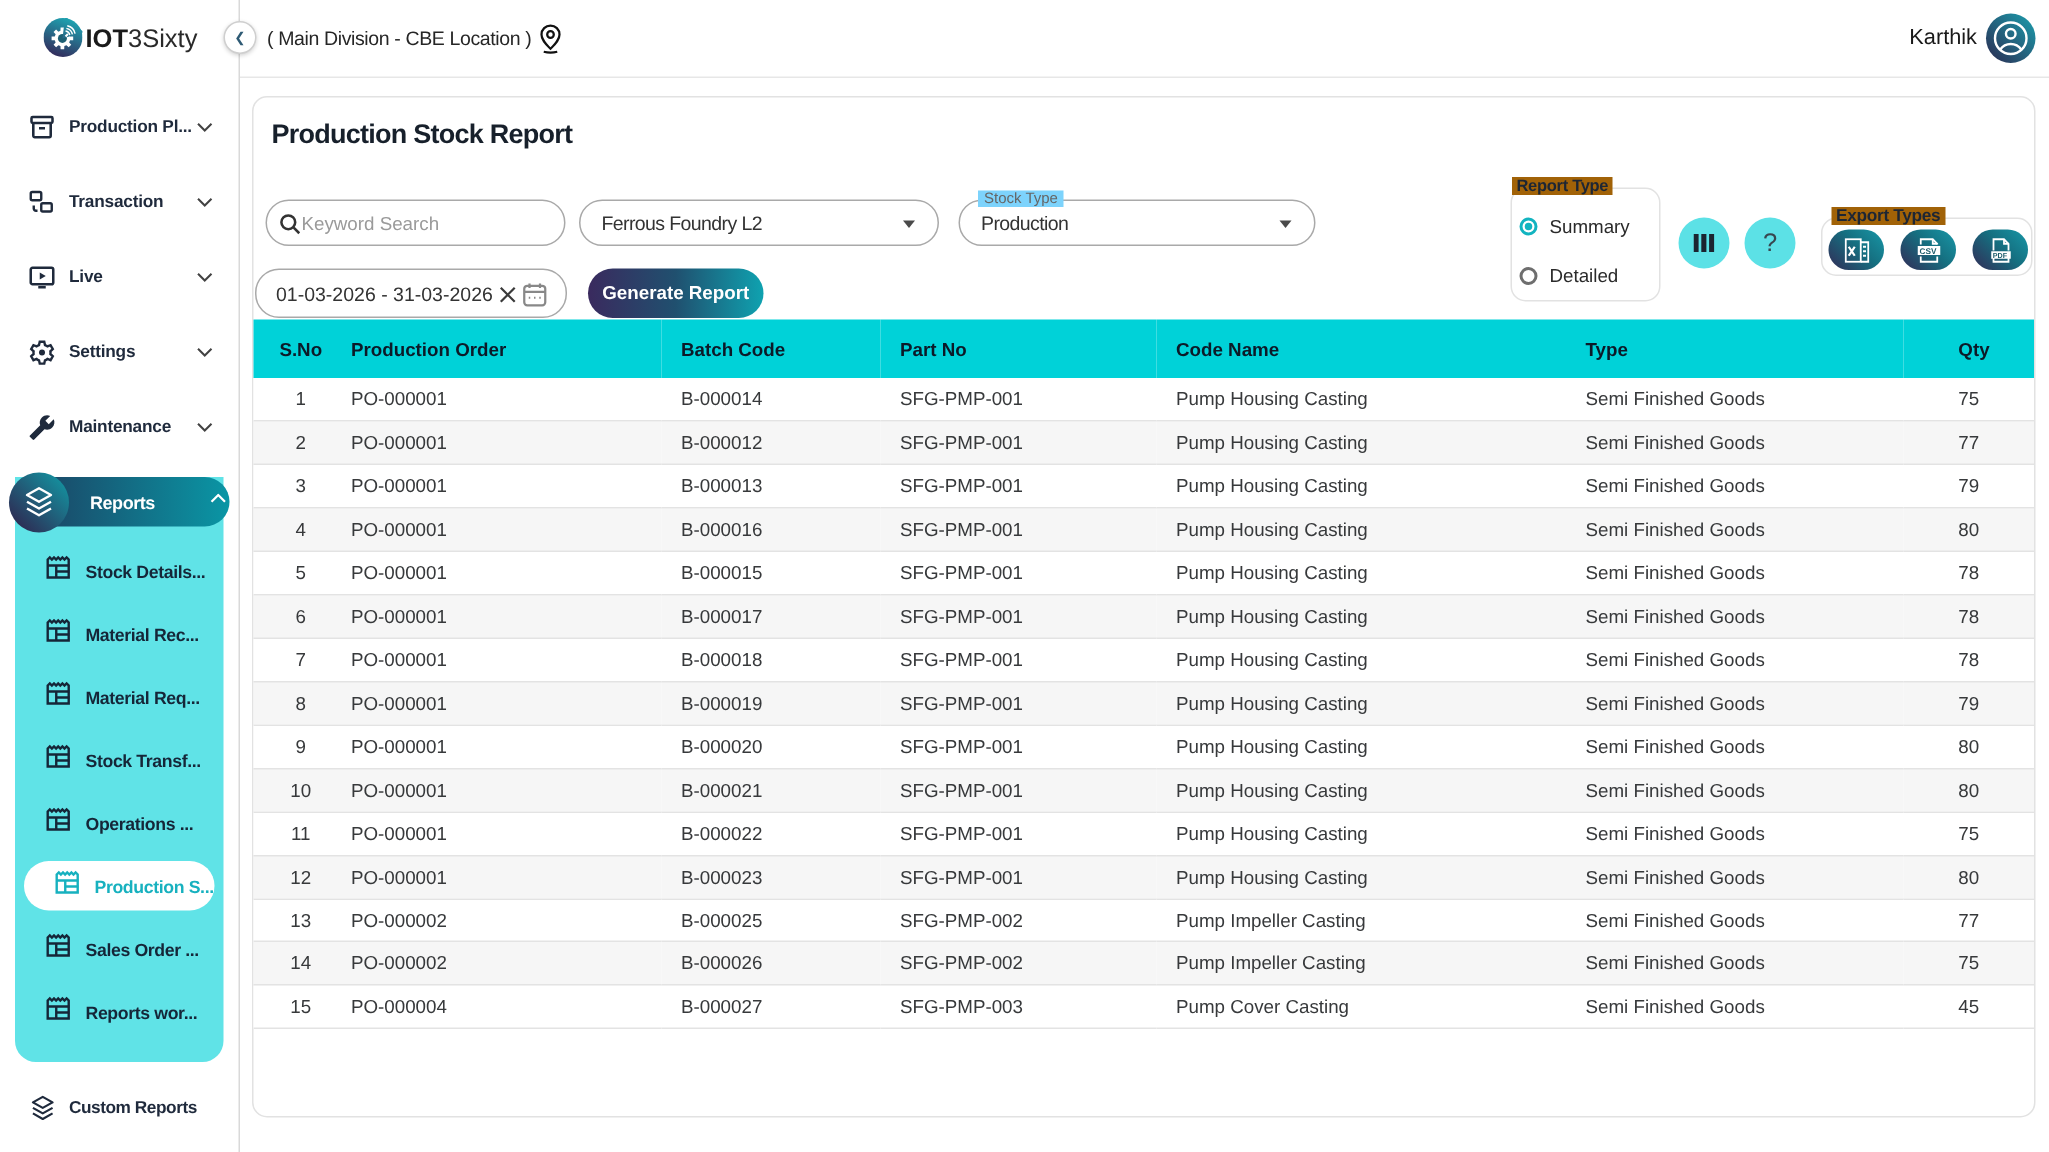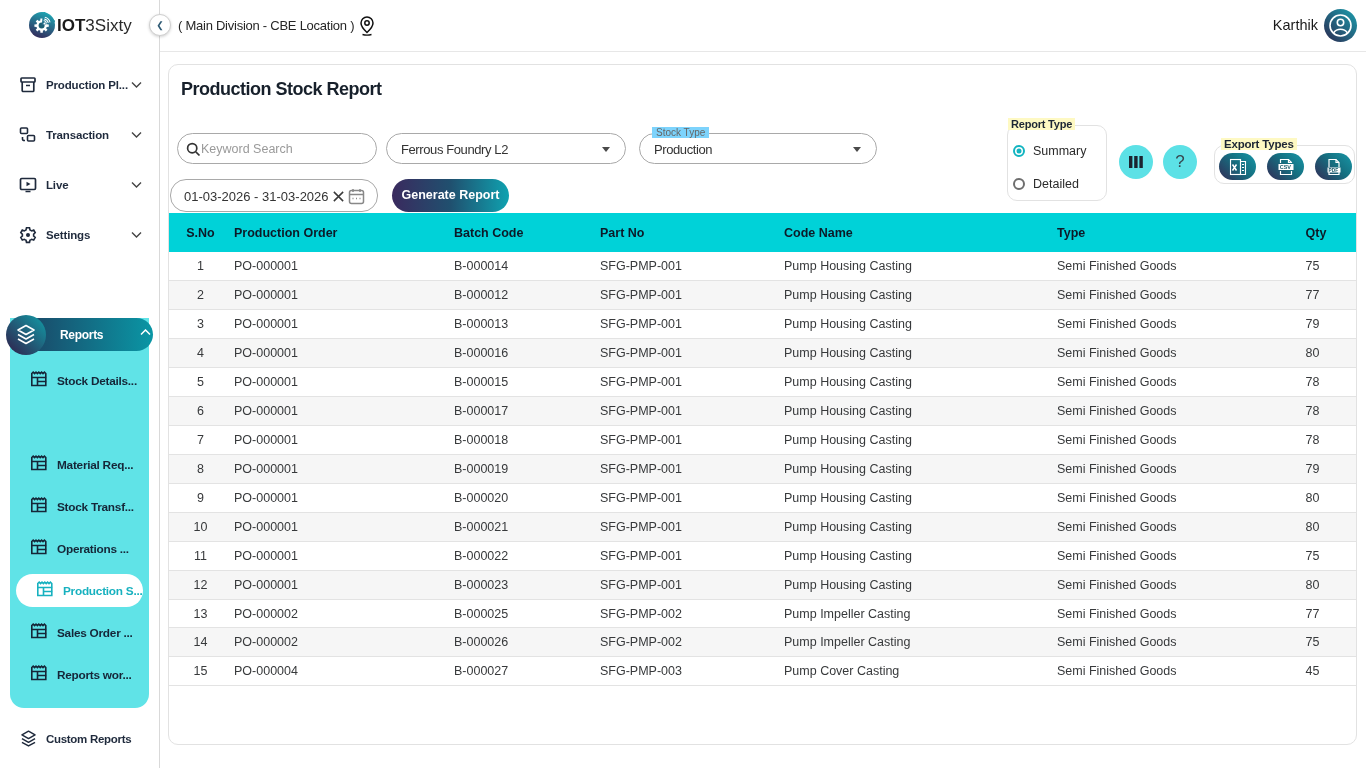--- a/index.html
+++ b/index.html
@@ -81,21 +81,21 @@
   border-top:5px solid #4a4a4a; }
 
 #datepill { left:1px; top:114px; width:208px; height:33px; }
 #datepill .dtxt { position:absolute; left:13px; top:50%; transform:translateY(-50%);
   color:#333; font-size:13px; white-space:nowrap; }
 #genbtn { position:absolute; left:223px; top:114px; width:117px; height:33px;
   border-radius:17px; background:linear-gradient(90deg,#3a2a5e 0%,#20506f 50%,#0fa2b0 100%);
   color:#fff; font-size:12.5px; font-weight:700; text-align:center; line-height:33px; }
 
 .fsbox { position:absolute; border:1px solid #e2e2e2; border-radius:10px; }
-.fslabel { position:absolute; top:-8px; background:#fef9c3; padding:0 3px; font-size:11px;
+.fslabel { position:absolute; top:-8px; background:#a16207; padding:0 3px; font-size:11px;
   letter-spacing:-0.2px; font-weight:700; color:#1d2634; white-space:nowrap; }
 #fs-report { left:838px; top:60px; width:100px; height:76px; }
 #fs-export { left:1045px; top:80px; width:141px; height:39px; }
 
 .radio-row { position:absolute; left:5px; font-size:12.5px; color:#2a2a2a; }
 .rdot { display:inline-block; width:12px; height:12px; border-radius:50%; vertical-align:-2px; margin-right:8px; }
 .rdot.on { border:2px solid #12b4c0; position:relative; }
 .rdot.on { position:relative; }
 .rdot.on::after { content:""; position:absolute; left:50%; top:50%; transform:translate(-50%,-50%);
   width:5px; height:5px; border-radius:50%; background:#12b4c0; }
@@ -186,20 +186,29 @@
   <div class="navitem" style="top:220px;">
     <svg class="nicon" width="18" height="18" viewBox="0 0 18 18" fill="none" stroke="#1f2a3c" stroke-width="1.6">
       <path d="M7.5 1.8 h3 l0.5 2.2 a5.6 5.6 0 0 1 1.6 0.9 l2.1-0.8 1.5 2.6 -1.6 1.5 a5.6 5.6 0 0 1 0 1.8 l1.6 1.5 -1.5 2.6 -2.1-0.8 a5.6 5.6 0 0 1 -1.6 0.9 l-0.5 2.2 h-3 l-0.5-2.2 a5.6 5.6 0 0 1 -1.6-0.9 l-2.1 0.8 -1.5-2.6 1.6-1.5 a5.6 5.6 0 0 1 0-1.8 l-1.6-1.5 1.5-2.6 2.1 0.8 a5.6 5.6 0 0 1 1.6-0.9 Z"></path>
       <circle cx="9" cy="9" r="2" fill="#1f2a3c" stroke="none"></circle>
     </svg>
     <div class="nlabel">Settings</div>
     <svg class="nchev" width="11" height="7" viewBox="0 0 11 7" fill="none" stroke="#444" stroke-width="1.4">
         <path d="M1 1 L5.5 5.5 L10 1"></path>
       </svg>
   </div>
+  <div class="navitem" style="top:270px;">
+    <svg class="nicon" width="18" height="18" viewBox="0 0 24 24">
+      <path transform="translate(24,0) scale(-1,1)" fill="#1f2a3c" d="M22.7 19l-9.1-9.1c.9-2.3.4-5-1.5-6.9-2-2-5-2.4-7.4-1.3L9 6 6 9 1.6 4.7C.4 7.1.9 10.1 2.9 12.1c1.9 1.9 4.6 2.4 6.9 1.5l9.1 9.1c.4.4 1 .4 1.4 0l2.3-2.3c.5-.4.5-1.1.1-1.4z"></path>
+    </svg>
+    <div class="nlabel">Maintenance</div>
+    <svg class="nchev" width="11" height="7" viewBox="0 0 11 7" fill="none" stroke="#444" stroke-width="1.4">
+        <path d="M1 1 L5.5 5.5 L10 1"></path>
+      </svg>
+  </div>
 
   <div id="reports-wrap"></div>
   <div id="reports-pill">
     <div class="rlabel">Reports</div>
     <svg class="rchev" width="11" height="7" viewBox="0 0 11 7" fill="none" stroke="#fff" stroke-width="1.5">
         <path d="M1 5.5 L5.5 1 L10 5.5"></path>
       </svg>
   </div>
   <div id="reports-circle">
     <svg style="position:absolute;left:10px;top:9px;" width="20" height="22" viewBox="0 0 20 22" fill="none" stroke="#fff" stroke-width="1.6" stroke-linejoin="round">
@@ -213,20 +222,32 @@
       <span class="sicon">
     <svg width="18" height="17" viewBox="0 0 18 17">
           <g fill="none" stroke="#152638" stroke-width="1.6">
             <path d="M1.8 3 l1.4-1.4 1.4 1.4 1.4-1.4 1.4 1.4 1.4-1.4 1.4 1.4 1.4-1.4 1.4 1.4 1.4-1.4 1.4 1.4 V15 H1.8 Z"></path>
             <path d="M1.8 7 H16.2"></path>
             <path d="M7.5 7 V15"></path>
             <path d="M7.5 11 H16.2"></path>
           </g>
         </svg></span>
     <div class="slabel">Stock Details...</div>
+    </div>
+  <div class="subitem" style="top:406px;">
+      <span class="sicon">
+    <svg width="18" height="17" viewBox="0 0 18 17">
+          <g fill="none" stroke="#152638" stroke-width="1.6">
+            <path d="M1.8 3 l1.4-1.4 1.4 1.4 1.4-1.4 1.4 1.4 1.4-1.4 1.4 1.4 1.4-1.4 1.4 1.4 1.4-1.4 1.4 1.4 V15 H1.8 Z"></path>
+            <path d="M1.8 7 H16.2"></path>
+            <path d="M7.5 7 V15"></path>
+            <path d="M7.5 11 H16.2"></path>
+          </g>
+        </svg></span>
+    <div class="slabel">Material Rec...</div>
     </div>
   <div class="subitem" style="top:448px;">
       <span class="sicon">
     <svg width="18" height="17" viewBox="0 0 18 17">
           <g fill="none" stroke="#152638" stroke-width="1.6">
             <path d="M1.8 3 l1.4-1.4 1.4 1.4 1.4-1.4 1.4 1.4 1.4-1.4 1.4 1.4 1.4-1.4 1.4 1.4 1.4-1.4 1.4 1.4 V15 H1.8 Z"></path>
             <path d="M1.8 7 H16.2"></path>
             <path d="M7.5 7 V15"></path>
             <path d="M7.5 11 H16.2"></path>
           </g>

